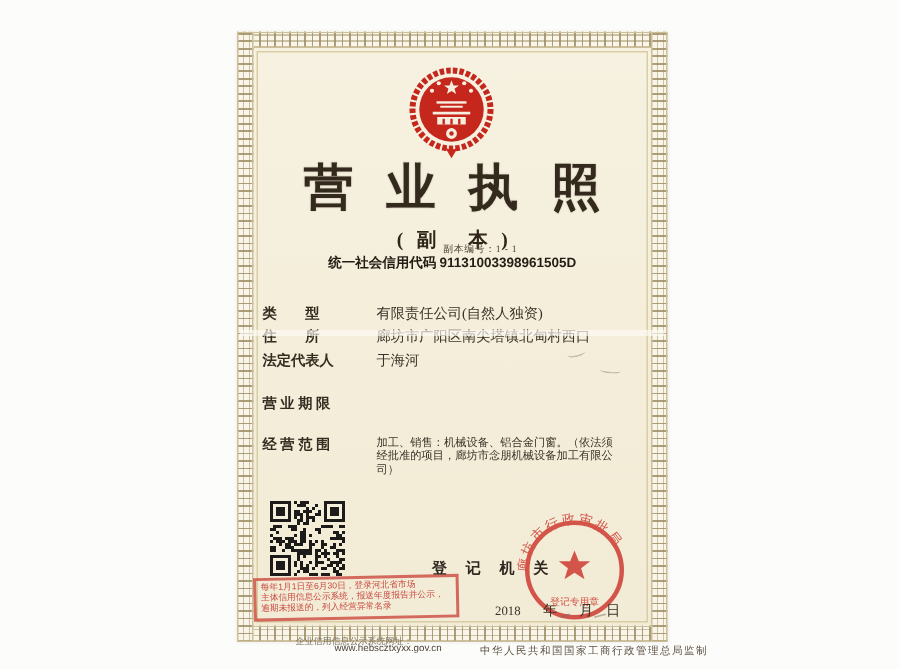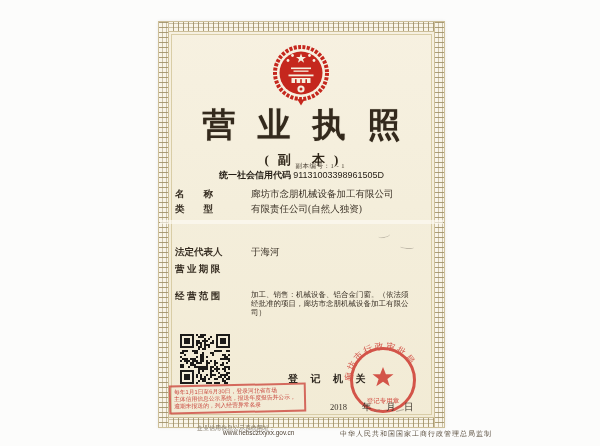--- a/index.html
+++ b/index.html
@@ -31,21 +31,21 @@
     font-size:33px;font-weight:700;color:#33291c;letter-spacing:22px;text-indent:22px;
     text-shadow:0 0 1px rgba(51,41,28,.4);
   }
   .subtitle{
     position:absolute;left:0;right:0;top:130px;text-align:center;
     font-size:13px;font-weight:700;color:#2f2619;letter-spacing:9px;text-indent:9px;
   }
   .copy-number{position:absolute;right:100px;top:141px;font-size:6.5px;color:#4a4034;letter-spacing:.5px;}
   .credit-line{position:absolute;left:0;right:0;top:148px;text-align:center;
     font-size:9px;font-weight:700;color:#241d15;}
-  .credit-line .code{font-family:"Liberation Sans","DejaVu Sans",sans-serif;font-weight:400;text-align:right;}
+  .credit-line .code{font-family:"Liberation Sans","DejaVu Sans",sans-serif;font-weight:700;text-align:right;}
 
   
   .row{position:absolute;left:17px;right:8px;font-size:9.5px;color:#3b3227;white-space:nowrap;}
   .row .lbl{display:inline-block;width:58px;font-weight:700;color:#352c21;}
   .row .val{position:absolute;left:76px;top:0;}
   .row.scope .val{white-space:normal;width:162px;font-size:7.5px;line-height:9px;top:0;}
   .fold{position:absolute;left:2px;right:2px;top:199px;height:4px;background:rgba(253,251,245,.65);}
   .squig{position:absolute;border-bottom:1px solid rgba(150,142,130,.55);border-radius:60%;}
   .squig1{left:220px;top:212px;width:12px;height:4px;transform:rotate(-12deg);}
   .squig2{left:242px;top:224px;width:14px;height:3px;transform:rotate(4deg);}
@@ -67,21 +67,21 @@
   .d-y{left:204px;top:380px;} .d-m{left:228px;top:380px;} .d-d{left:246px;top:380px;}
   .fmark{position:absolute;border-top:1px solid rgba(120,110,100,.5);width:6px;}
   .fm1{left:216px;top:389px;transform:rotate(-22deg);}
   .fm2{left:238px;top:389px;transform:rotate(-14deg);width:8px;}
 
   
   .footer-left{position:absolute;left:197px;top:425px;color:#7c7260;
     font-size:6px;line-height:6px;}
   .footer-left .url{display:block;margin:-1px 0 0 26px;font-size:6.5px;color:#4e4234;
     font-family:"Liberation Sans","DejaVu Sans",sans-serif;}
-  .footer-right{position:absolute;left:340px;top:429px;font-size:7px;color:#5c5040;letter-spacing:1px;}
+  .footer-right{position:absolute;left:320px;top:429px;font-size:7px;color:#5c5040;letter-spacing:1px;}
 </style>
 </head>
 <body>
 
 <div class="stage">
 
   <div class="frame">
     <div class="bstrip h b-top"></div>
     <div class="bstrip h b-bottom"></div>
     <div class="bstrip v b-left"></div>
@@ -113,29 +113,29 @@
     </svg>
 
     <div class="title">营业执照</div>
     <div class="subtitle">(副 本)</div>
     <div class="copy-number">副本编号：1 - 1</div>
     <div class="credit-line">
       <span>统一社会信用代码</span>
       <span class="code">91131003398961505D</span>
     </div>
 
-    <div class="row" style="top:167px">
-      <span class="lbl">名　　称</span>
-      <span class="val">廊坊市念朋机械设备加工有限公司</span>
-    </div>
     <div class="row" style="top:182px">
       <span class="lbl">类　　型</span>
       <span class="val">有限责任公司(自然人独资)</span>
     </div>
-    <div class="row" style="top:225px">
+    <div class="row" style="top:197px">
+      <span class="lbl">住　　所</span>
+      <span class="val">廊坊市广阳区南尖塔镇北甸村西口</span>
+    </div>
+    <div class="row" style="top:213px">
       <span class="lbl">法定代表人</span>
       <span class="val">于海河</span>
     </div>
     <div class="row" style="top:242px">
       <span class="lbl">营 业 期 限</span>
       <span class="val"></span>
     </div>
     <div class="row scope" style="top:269px">
       <span class="lbl">经 营 范 围</span>
       <span class="val">加工、销售：机械设备、铝合金门窗。（依法须经批准的项目，廊坊市念朋机械设备加工有限公司）</span>

